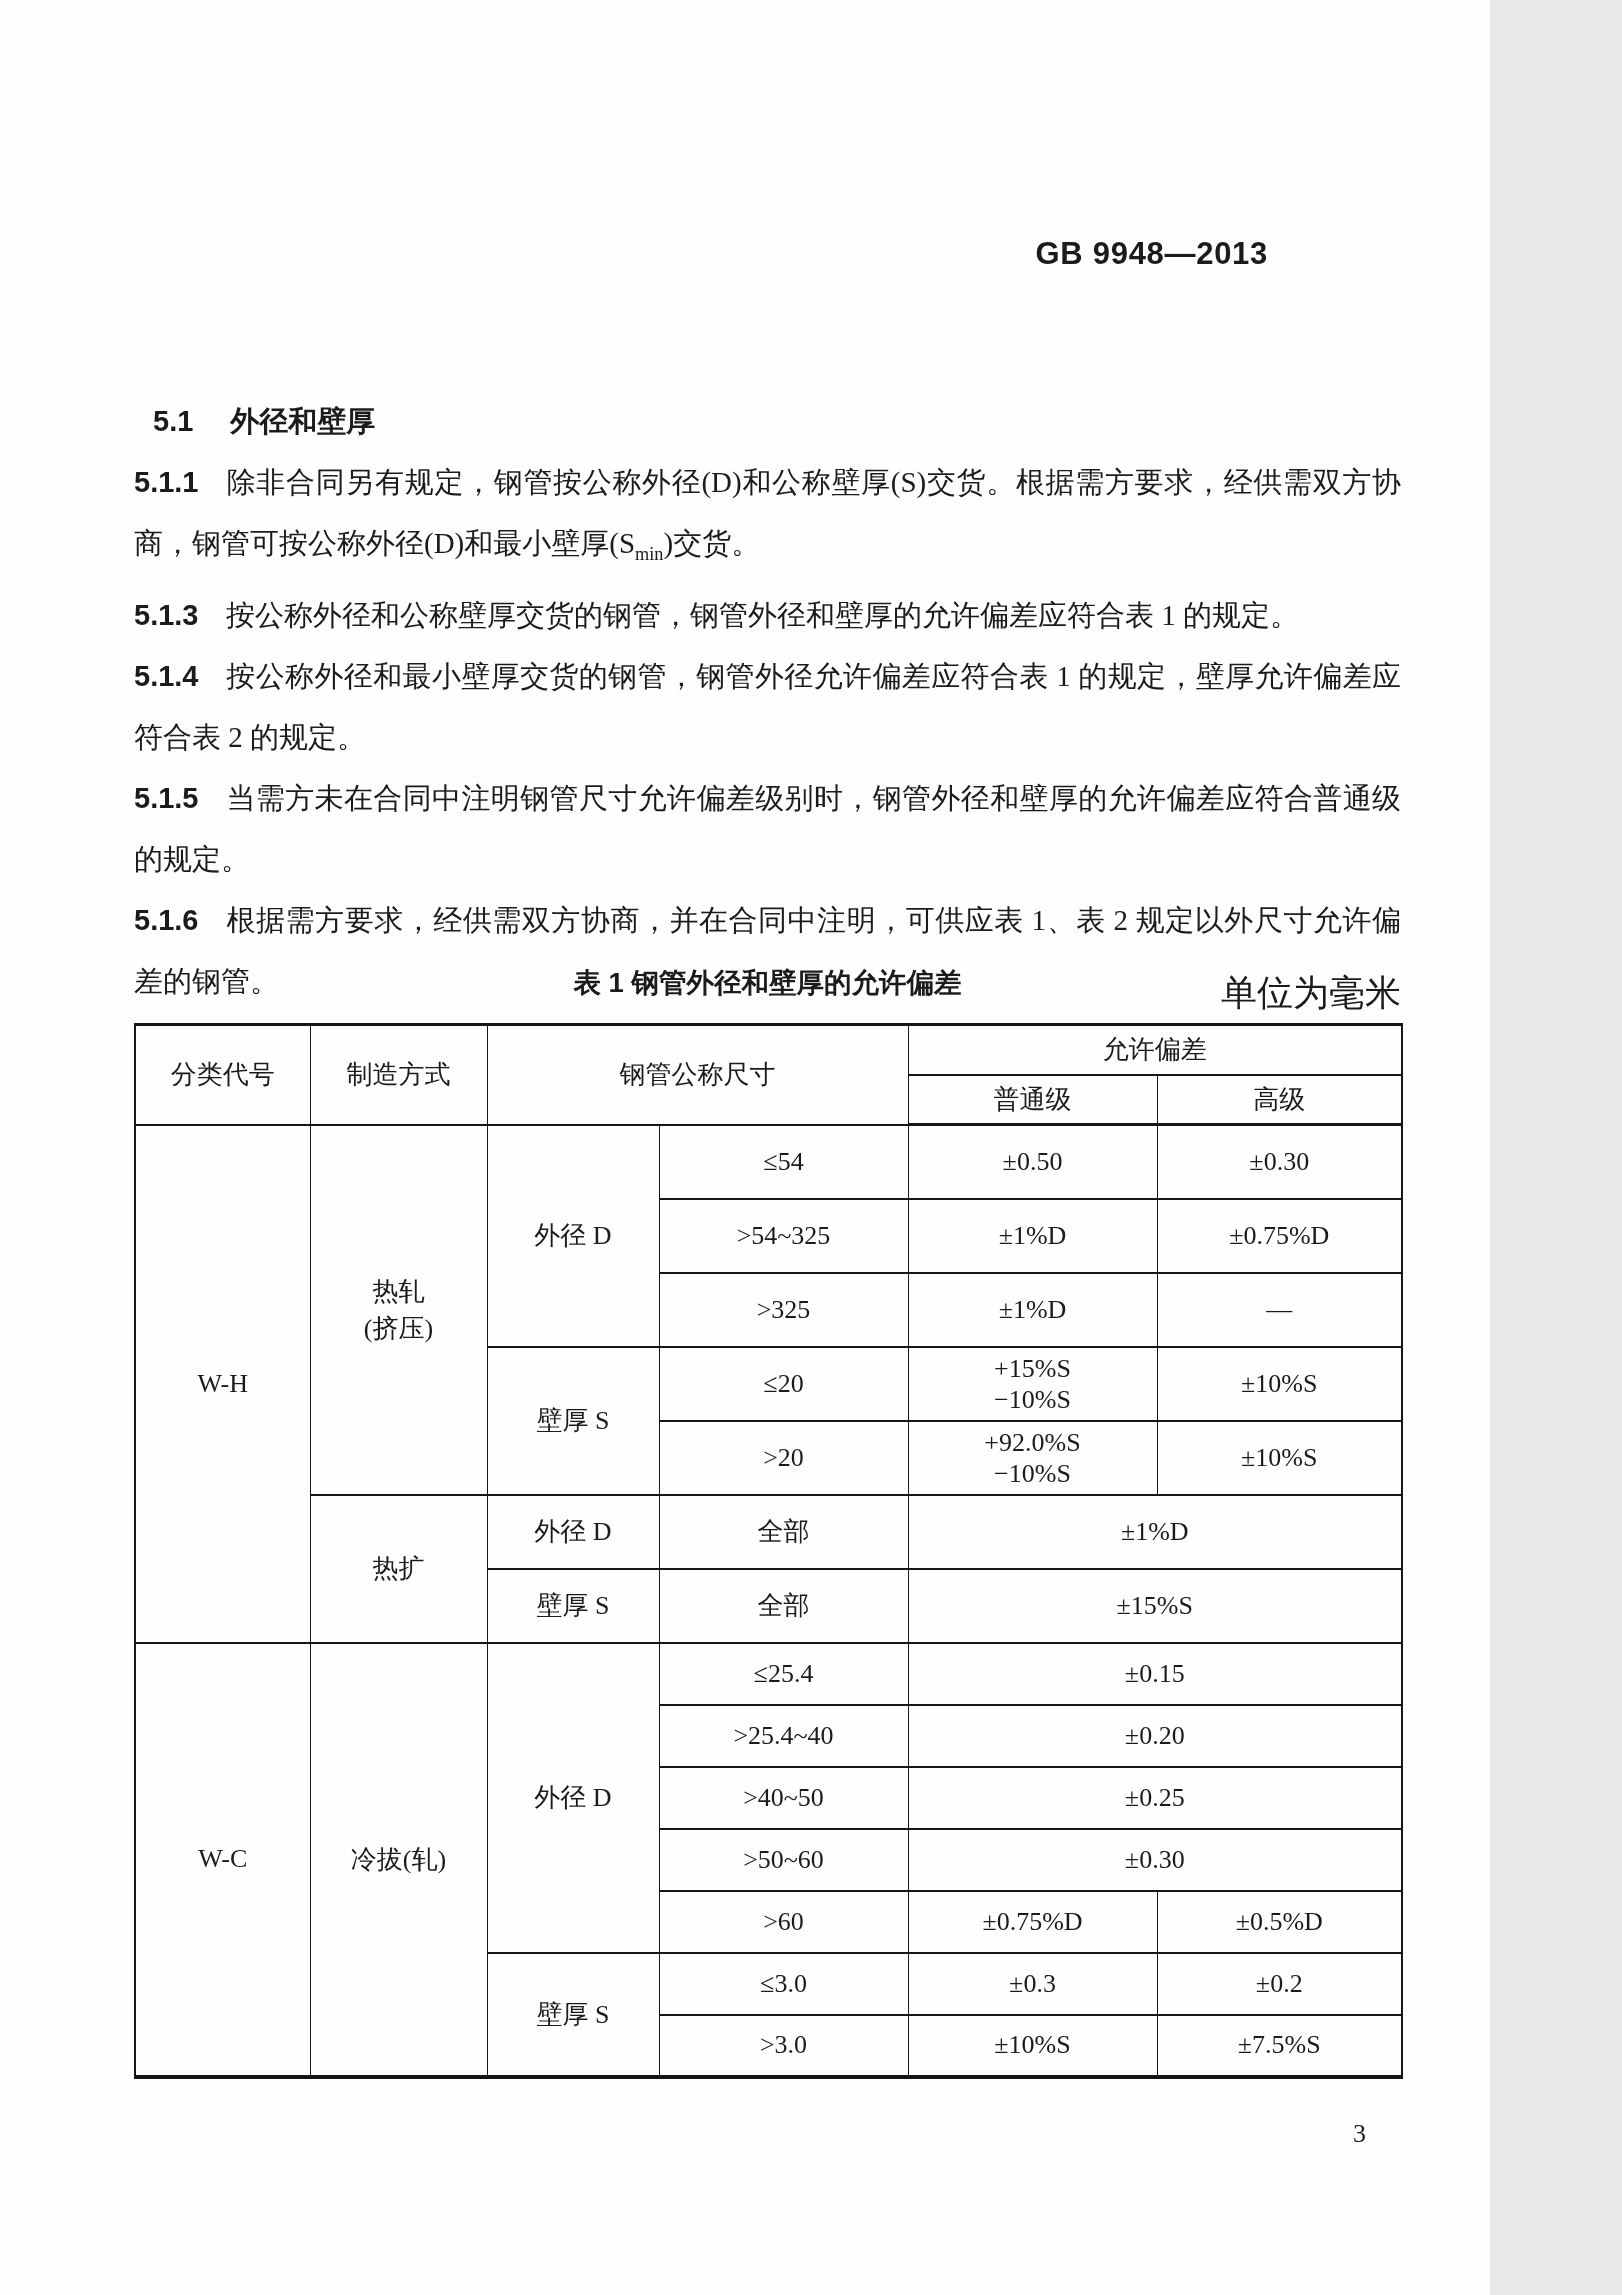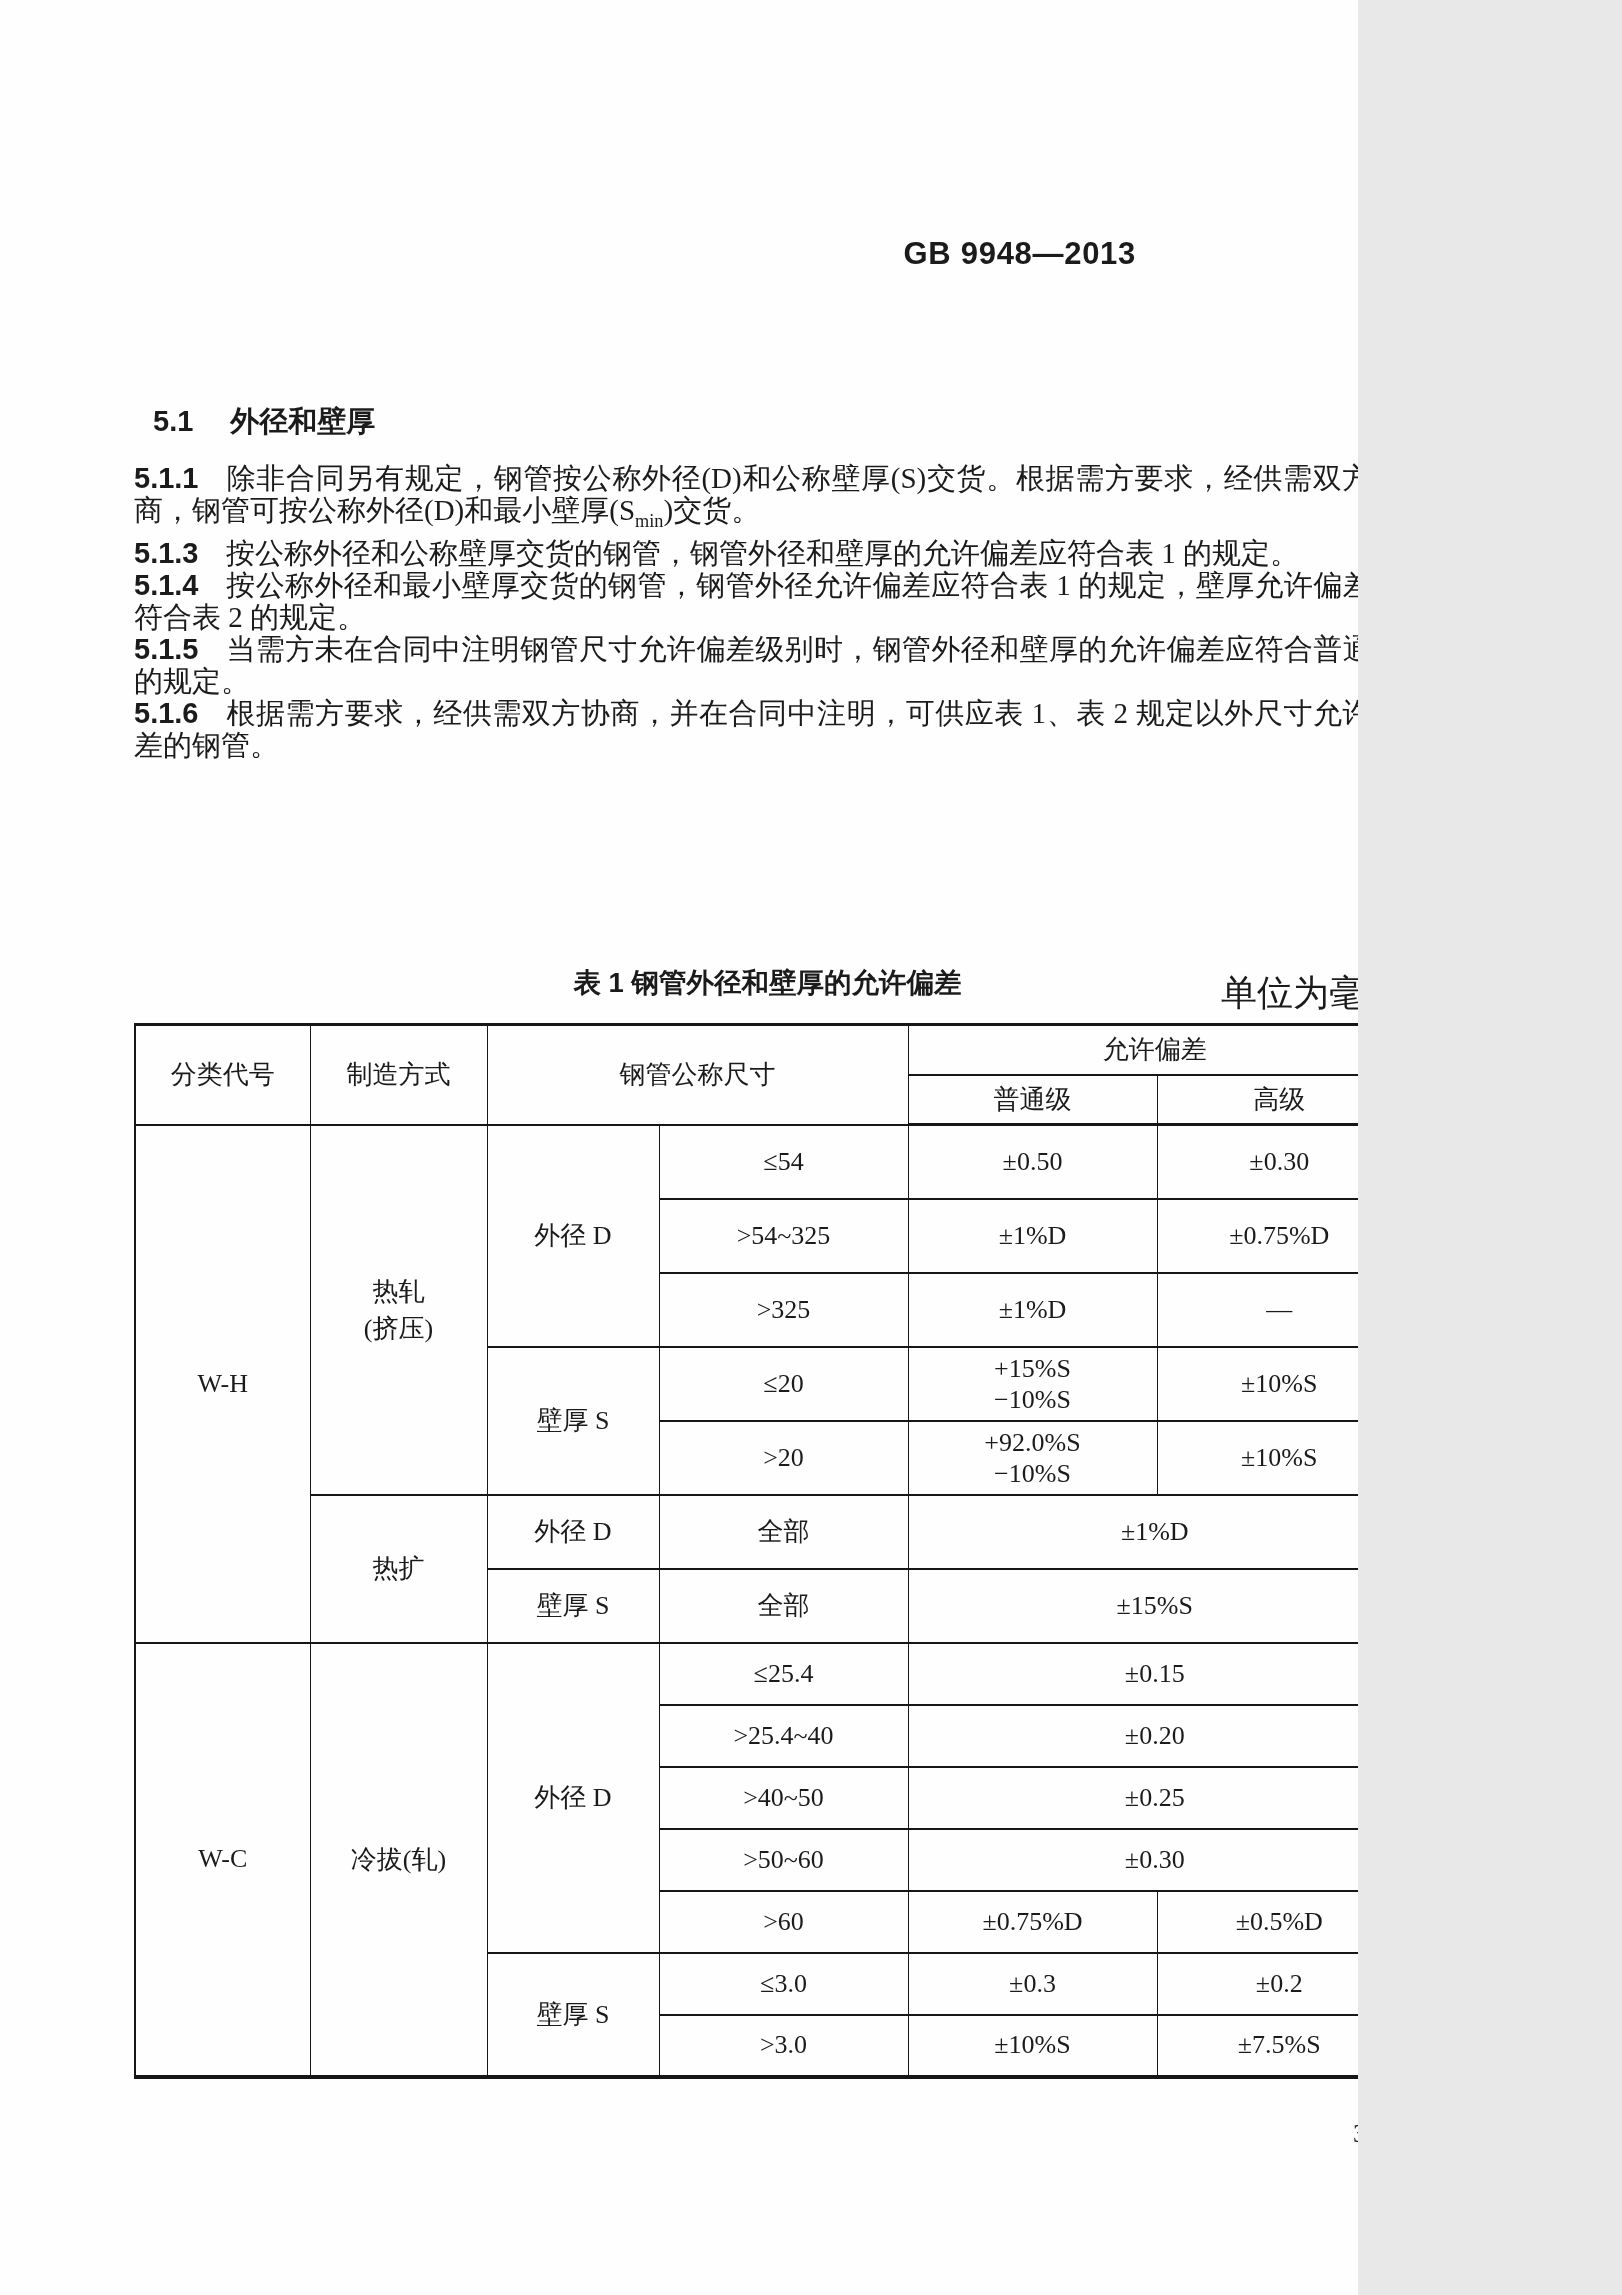--- a/index.html
+++ b/index.html
@@ -1,18 +1,18 @@
 <!DOCTYPE html>
 <html style="font-size:10.5px"><head>
 <meta charset="utf-8">
 <style>
   html,body{margin:0;padding:0;background:#e8e8e8;}
   .page{
     position:relative;
-    width:1358px;height:2295px;
+    width:1490px;height:2295px;
     background:#fefefe;
     overflow:hidden;
     color:#1b1b1b;
     font-family:"Liberation Serif", serif;
   }
   .doc-code{
     position:absolute;
     top:236px;right:222px;
     font-family:"Liberation Sans", sans-serif;
     font-weight:bold;
@@ -32,23 +32,23 @@
     position:absolute;
     left:134px;top:402px;
     font-family:"Liberation Sans", sans-serif;
     font-weight:bold;
     font-size:29px;
     white-space:nowrap;
   }
   .h2 .no{margin-right:37px;margin-left:19px;}
   .clauses{
     position:absolute;
-    left:134px;top:462px;width:1267px;
+    left:134px;top:452px;width:1267px;
     font-size:29px;
-    line-height:32px;
+    line-height:61px;
     text-align:justify;
   }
   .clauses p{margin:0;}
   .cnum{
     font-family:"Liberation Sans", sans-serif;
     font-weight:bold;
     margin-right:27.5px;
   }
   .clauses sub{font-size:18.3px;}
   .caption-row{

